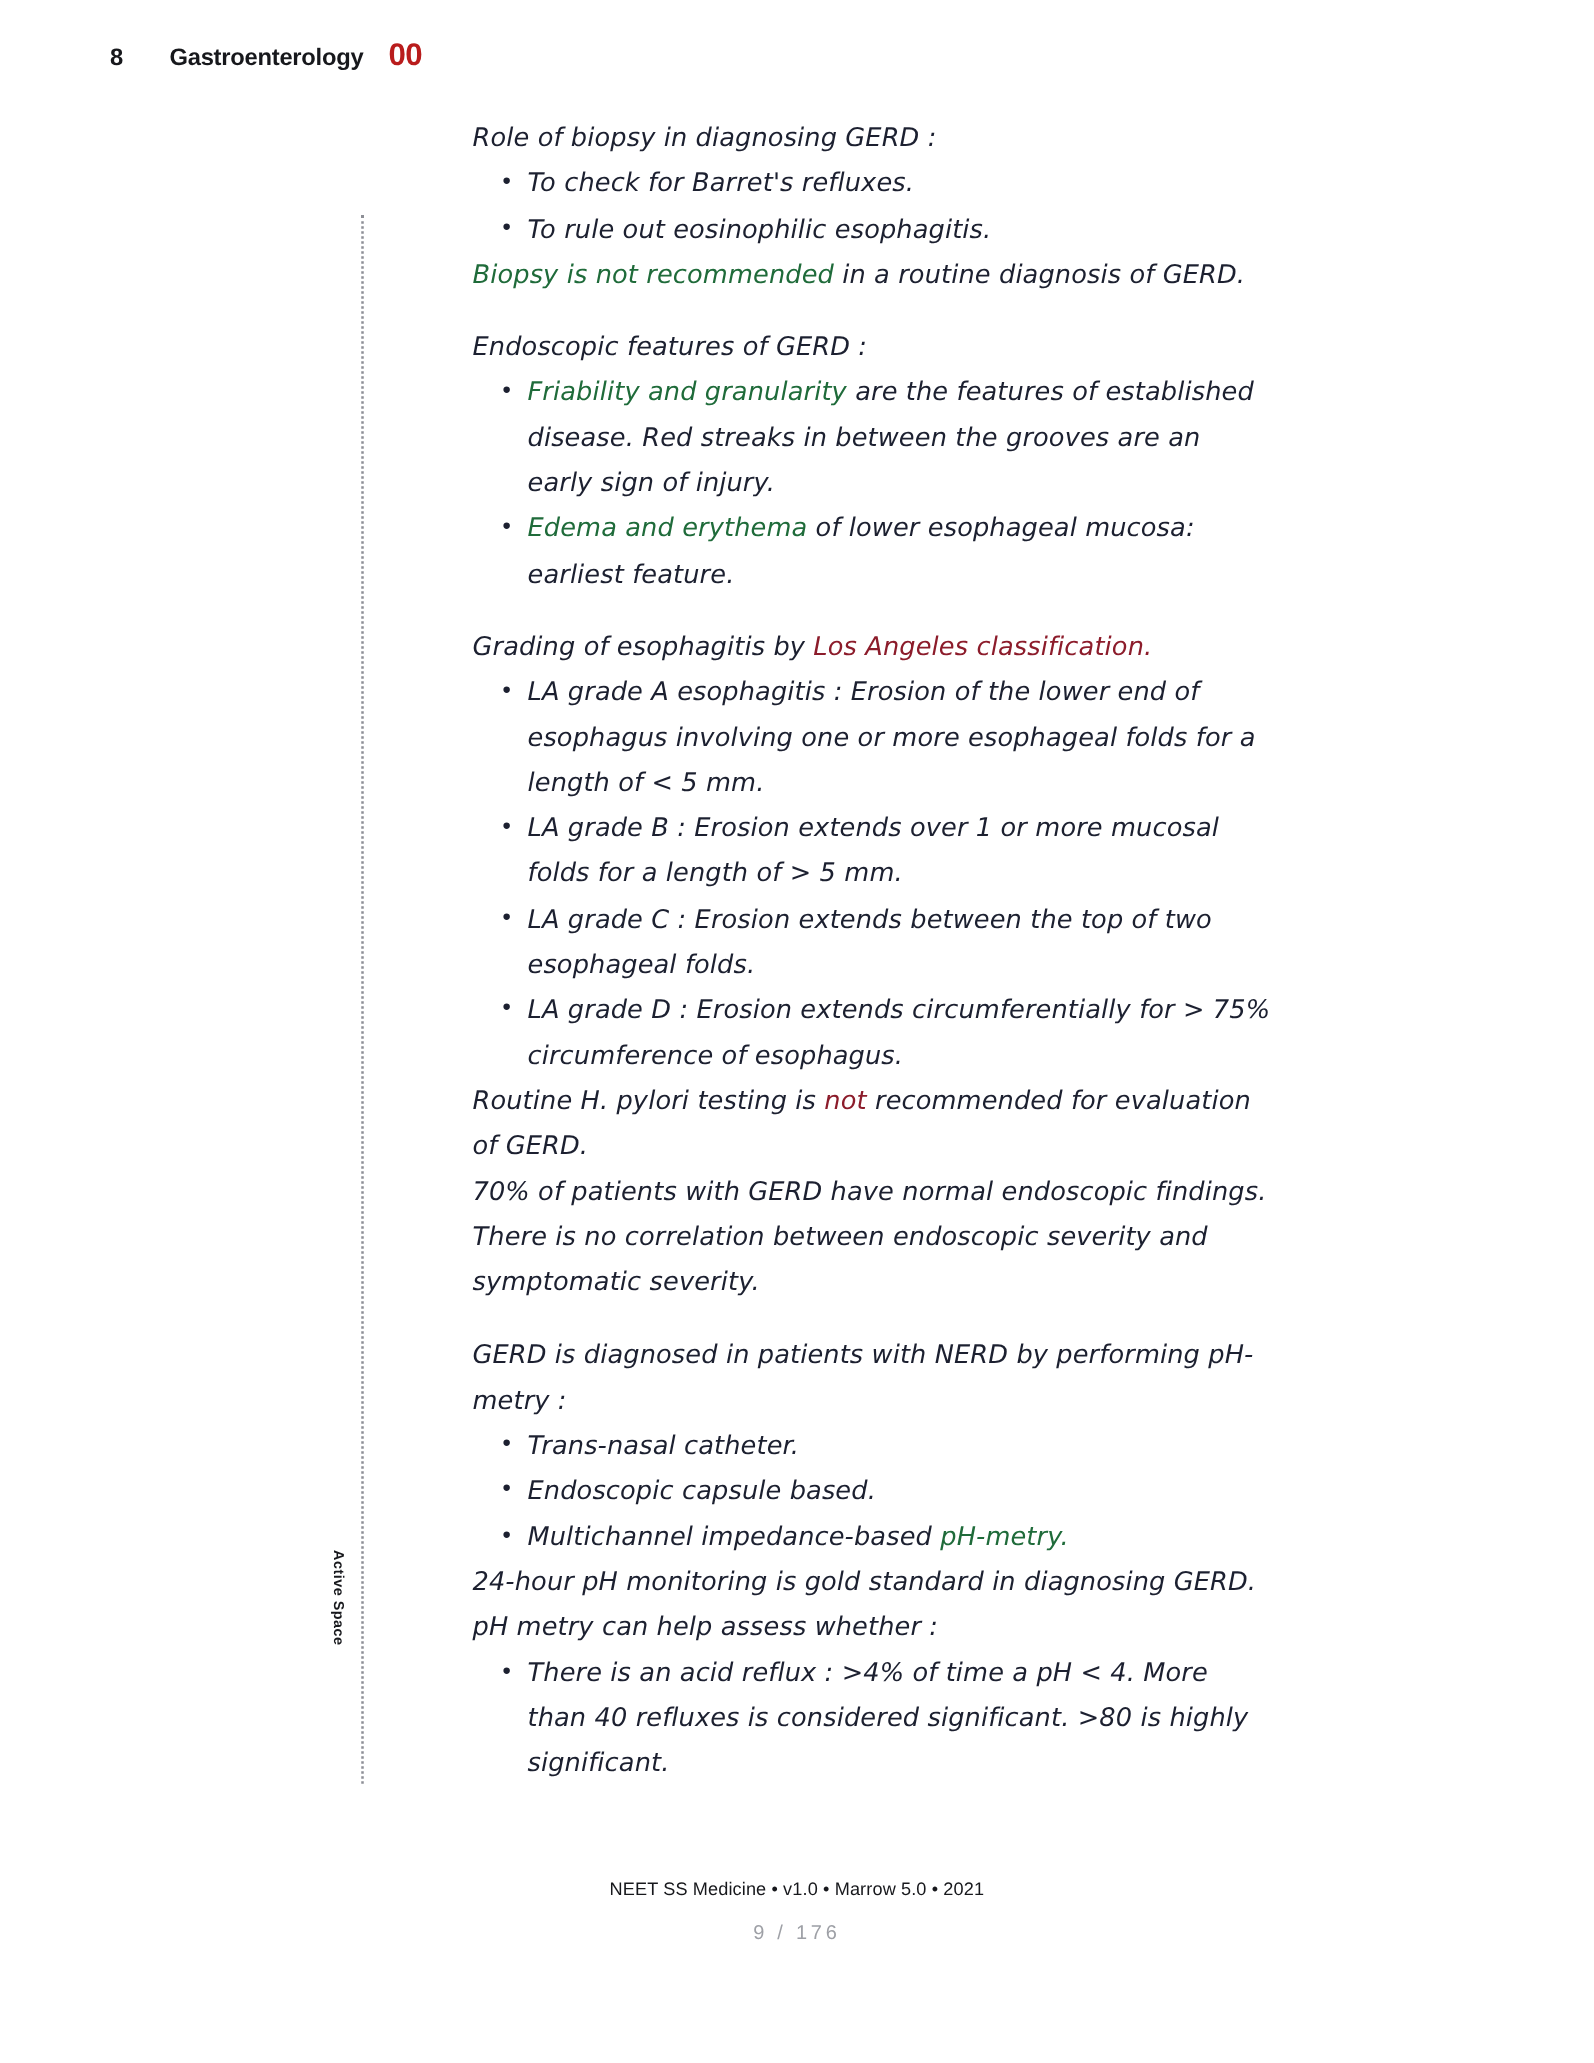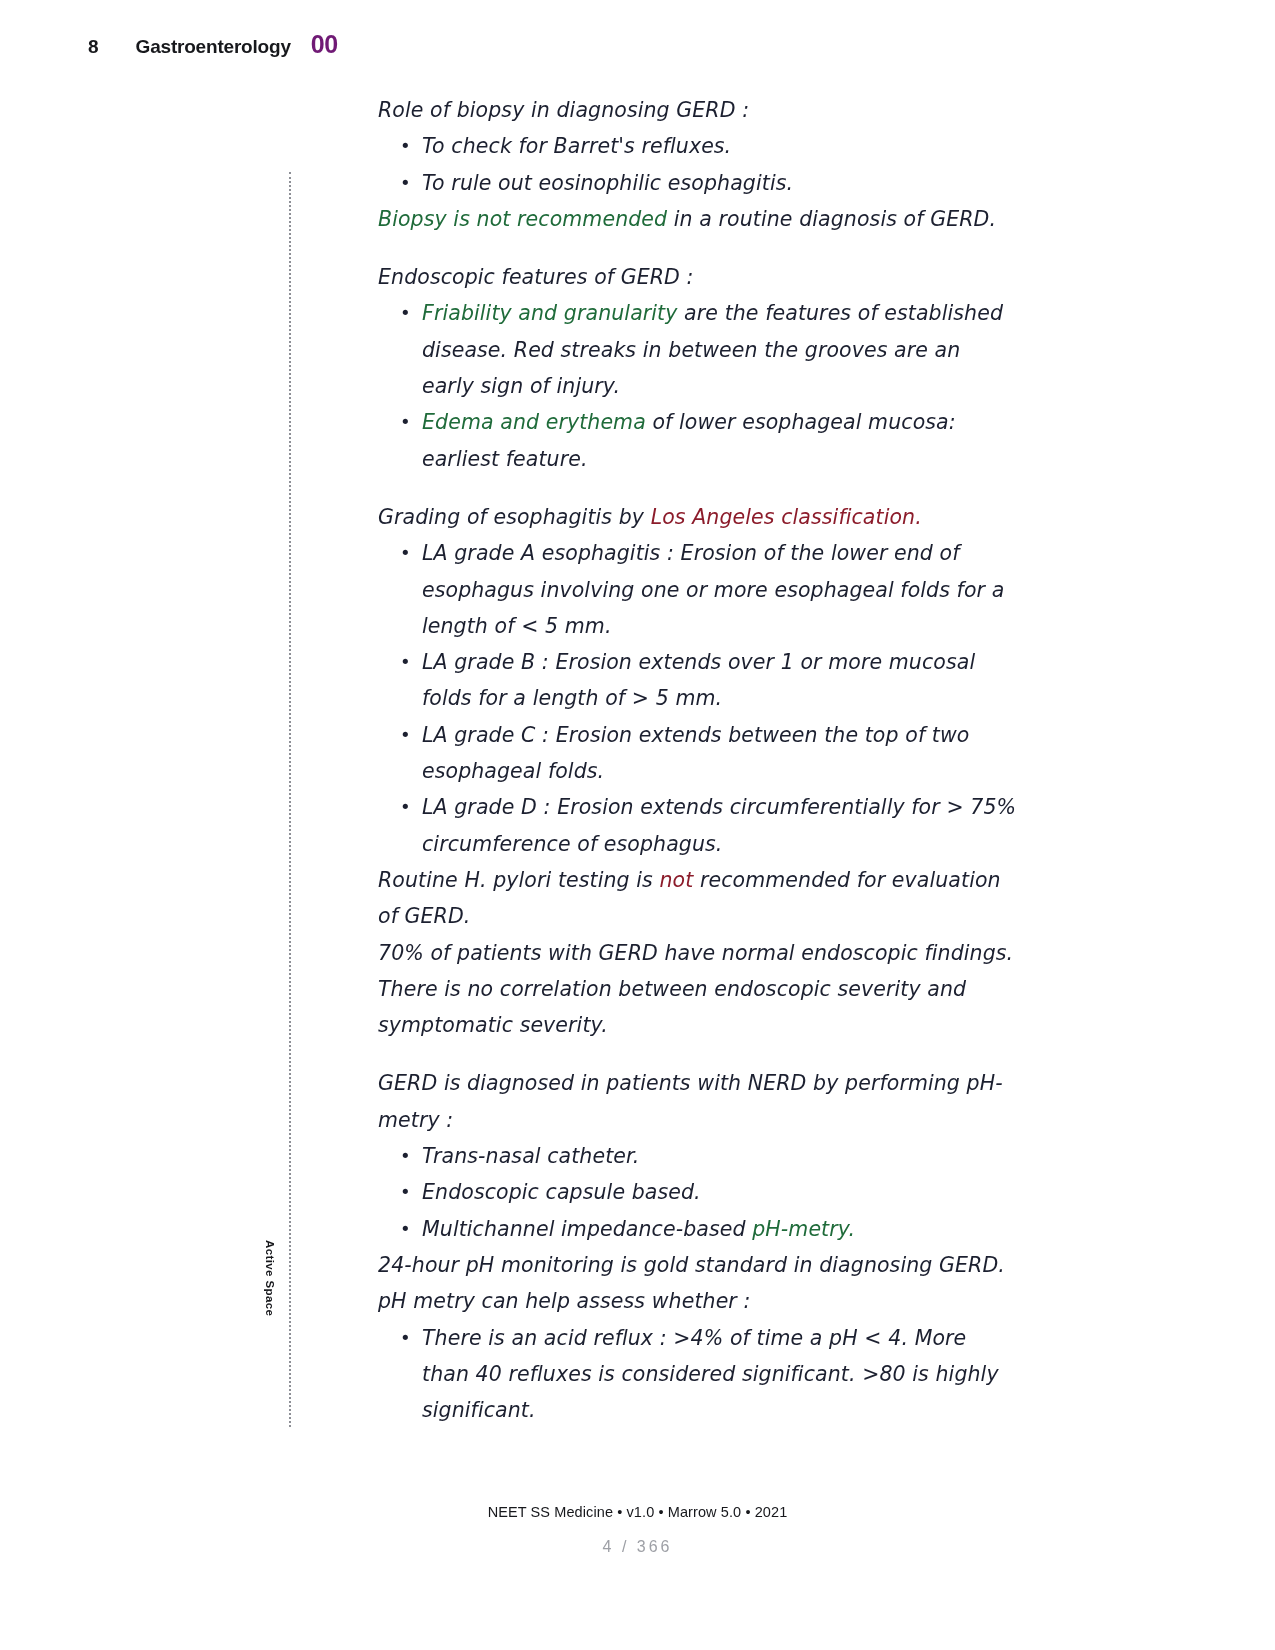--- a/index.html
+++ b/index.html
@@ -23,21 +23,21 @@
   }
   .hdr-title{
     margin-left:37px;
     font-family:"Liberation Sans", sans-serif;
     font-size:19px;font-weight:700;color:#17181c;
     letter-spacing:-0.2px;
   }
   .hdr-badge{
     margin-left:20px;
     font-family:"Liberation Sans", sans-serif;
-    font-size:25px;font-weight:700;color:#701a75;
+    font-size:25px;font-weight:700;color:#b91c1c;
     letter-spacing:-0.5px;
   }
 
   
   .divider{
     position:absolute;left:289px;top:172px;
     width:0;height:1255px;
     border-left:2px dotted #8d8f96;
   }
   .active-space{
@@ -152,13 +152,13 @@
   </ul>
   <div class="line">24-hour pH monitoring is gold standard in diagnosing GERD.</div>
   <div class="line">pH metry can help assess whether :</div>
   <ul class="blist">
     <li><span>There is an acid reflux : &gt;4% of time a pH &lt; 4. More than 40 refluxes is considered significant. &gt;80 is highly significant.</span></li>
   </ul>
 
 </div>
 
 <div class="footer">NEET SS Medicine • v1.0 • Marrow 5.0 • 2021</div>
-<div class="pageno">4 / 366</div>
+<div class="pageno">9 / 176</div>
 
 </body></html>

